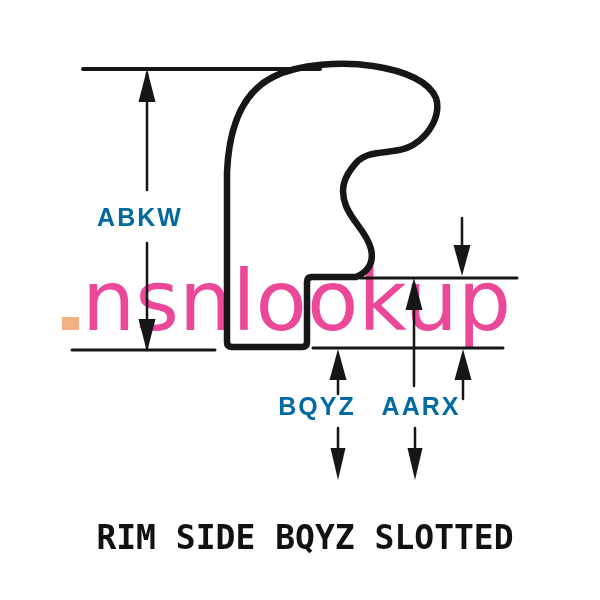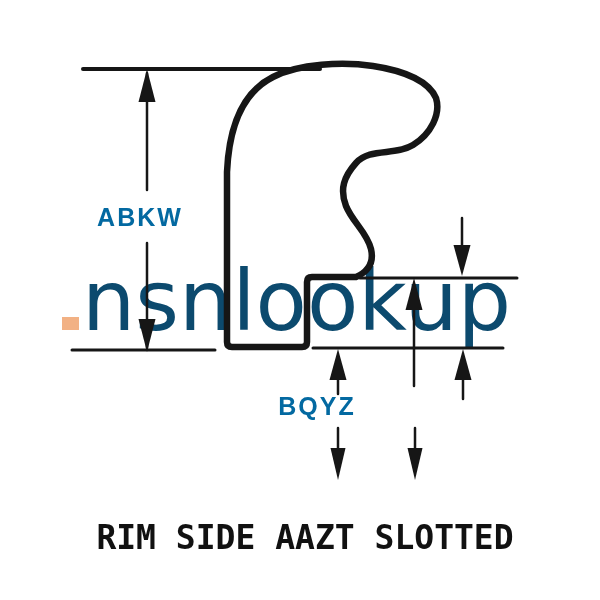--- a/index.html
+++ b/index.html
@@ -5,21 +5,21 @@
   html,body{margin:0;padding:0;background:#fff;}
   .stage{
     position:relative;width:600px;height:600px;background:#ffffff;overflow:hidden;
     font-family:"Liberation Sans",sans-serif;
   }
   
   .watermark{
     position:absolute;left:62px;top:259px;z-index:1;
     font-family:"DejaVu Sans",sans-serif;
     font-size:84px;line-height:84px;letter-spacing:0px;
-    color:#0c4a6e;white-space:nowrap;user-select:none;
+    color:#ec4899;white-space:nowrap;user-select:none;
   }
   .wm-dot{
     display:inline-block;width:17px;height:13px;background:#f2b184;margin-right:3px;
   }
   .drawing{position:absolute;left:0;top:0;z-index:2;}
   .dim-label{
     position:absolute;z-index:3;transform:translate(-50%,-50%);
     font-family:"Liberation Sans",sans-serif;font-weight:bold;
     font-size:25px;letter-spacing:2px;color:#0369a1;white-space:nowrap;line-height:1;
   }
@@ -85,15 +85,16 @@
       <polygon points="463,349 454.5,380 471.5,380"></polygon>
       <polygon points="414,278 405.5,310 422.5,310"></polygon>
       <polygon points="338,349 329.5,380 346.5,380"></polygon>
       <polygon points="338,480 330.5,448 345.5,448"></polygon>
       <polygon points="415,480 407.5,448 422.5,448"></polygon>
     </g>
   </svg>
 
   <div class="dim-label" style="left:140px;top:217px;">ABKW</div>
   <div class="dim-label" style="left:317px;top:406px;">BQYZ</div>
+  <div class="dim-label" style="left:421px;top:406px;">AARX</div>
 
-  <div class="caption">RIM SIDE AAZT SLOTTED</div>
+  <div class="caption">RIM SIDE BQYZ SLOTTED</div>
 </div>
 
 </body></html>

